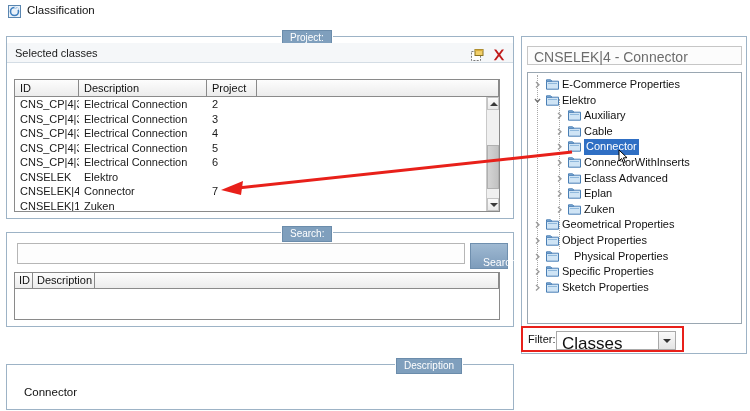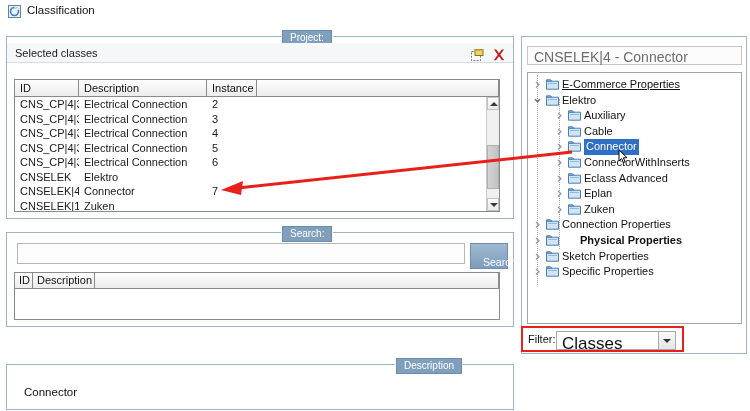--- a/index.html
+++ b/index.html
@@ -198,21 +198,21 @@
 <div class="abs" id="delete-class-icon">
   <svg width="14" height="14" viewBox="0 0 14 14">
     <path d="M2 1.6 L4.2 1.6 L7 5.2 L9.8 1.6 L12 1.6 L8.2 6.8 L12.2 12.2 L10 12.2 L7 8.3 L4 12.2 L1.8 12.2 L5.8 6.8 Z" fill="#c01a1a"></path>
   </svg>
 </div>
 
 <div class="abs" id="classes-table">
   <div id="classes-header">
     <div class="th c-id">ID</div>
     <div class="th c-desc">Description</div>
-    <div class="th c-inst">Instance</div>
+    <div class="th c-inst">Project</div>
     <div class="th c-pad"></div>
   </div>
   <div id="classes-body">
     <div class="crow">
       <div class="cell c-id">CNS_CP|4|3</div>
       <div class="cell c-desc">Electrical Connection</div>
       <div class="cell c-inst">2</div>
       <div class="cell c-pad"></div>
     </div>
     <div class="crow">
@@ -298,21 +298,21 @@
   <div id="tree-nodes" style="position:absolute;left:0;top:4px;right:0;">
       <div class="tnode">
         <span class="twist" style="left: 5px;"><svg width="9" height="15" viewBox="0 0 9 15">
             <path d="M3 5 L6 7.8 L3 10.6" fill="none" stroke="#9a9a9a" stroke-width="1.3"></path>
           </svg></span>
         <span class="folder" style="left: 18px;"><svg width="13" height="11" viewBox="0 0 13 11">
             <path d="M0.5 2.2 L0.5 10.2 L12.5 10.2 L12.5 2.2 Z" fill="#cfe4f5" stroke="#4a7fb5"></path>
             <path d="M0.5 2.2 L0.5 0.8 L4.6 0.8 L5.8 2.2 Z" fill="#9cc4e6" stroke="#4a7fb5"></path>
             <rect x="2" y="4" width="9" height="1" fill="#8fb8dc"></rect>
           </svg></span>
-        <span class="tlabel" style="left: 34px; text-decoration: underline;">E-Commerce Properties</span>
+        <span class="tlabel" style="left: 34px;">E-Commerce Properties</span>
       </div>
       <div class="tnode">
         <span class="twist" style="left: 5px;"><svg width="9" height="15" viewBox="0 0 9 15">
             <path d="M2 6 L4.5 9 L7 6" fill="none" stroke="#6f6f6f" stroke-width="1.3"></path>
           </svg></span>
         <span class="folder" style="left: 18px;"><svg width="13" height="11" viewBox="0 0 13 11">
             <path d="M0.5 2.2 L0.5 10.2 L12.5 10.2 L12.5 2.2 Z" fill="#cfe4f5" stroke="#4a7fb5"></path>
             <path d="M0.5 2.2 L0.5 0.8 L4.6 0.8 L5.8 2.2 Z" fill="#9cc4e6" stroke="#4a7fb5"></path>
             <rect x="2" y="4" width="9" height="1" fill="#8fb8dc"></rect>
           </svg></span>
@@ -397,54 +397,65 @@
       </div>
       <div class="tnode">
         <span class="twist" style="left: 5px;"><svg width="9" height="15" viewBox="0 0 9 15">
             <path d="M3 5 L6 7.8 L3 10.6" fill="none" stroke="#9a9a9a" stroke-width="1.3"></path>
           </svg></span>
         <span class="folder" style="left: 18px;"><svg width="13" height="11" viewBox="0 0 13 11">
             <path d="M0.5 2.2 L0.5 10.2 L12.5 10.2 L12.5 2.2 Z" fill="#cfe4f5" stroke="#4a7fb5"></path>
             <path d="M0.5 2.2 L0.5 0.8 L4.6 0.8 L5.8 2.2 Z" fill="#9cc4e6" stroke="#4a7fb5"></path>
             <rect x="2" y="4" width="9" height="1" fill="#8fb8dc"></rect>
           </svg></span>
-        <span class="tlabel" style="left: 34px;">Connection Properties</span>
-      </div>
-      <div class="tnode">
-        <span class="twist" style="left: 5px;"><svg width="9" height="15" viewBox="0 0 9 15">
-            <path d="M3 5 L6 7.8 L3 10.6" fill="none" stroke="#9a9a9a" stroke-width="1.3"></path>
-          </svg></span>
-        <span class="folder" style="left: 18px;"><svg width="13" height="11" viewBox="0 0 13 11">
-            <path d="M0.5 2.2 L0.5 10.2 L12.5 10.2 L12.5 2.2 Z" fill="#cfe4f5" stroke="#4a7fb5"></path>
-            <path d="M0.5 2.2 L0.5 0.8 L4.6 0.8 L5.8 2.2 Z" fill="#9cc4e6" stroke="#4a7fb5"></path>
-            <rect x="2" y="4" width="9" height="1" fill="#8fb8dc"></rect>
-          </svg></span>
-        <span class="tlabel" style="left: 52px; font-weight: bold;">Physical Properties</span>
+        <span class="tlabel" style="left: 34px;">Geometrical Properties</span>
+      </div>
+      <div class="tnode">
+        <span class="twist" style="left: 5px;"><svg width="9" height="15" viewBox="0 0 9 15">
+            <path d="M3 5 L6 7.8 L3 10.6" fill="none" stroke="#9a9a9a" stroke-width="1.3"></path>
+          </svg></span>
+        <span class="folder" style="left: 18px;"><svg width="13" height="11" viewBox="0 0 13 11">
+            <path d="M0.5 2.2 L0.5 10.2 L12.5 10.2 L12.5 2.2 Z" fill="#cfe4f5" stroke="#4a7fb5"></path>
+            <path d="M0.5 2.2 L0.5 0.8 L4.6 0.8 L5.8 2.2 Z" fill="#9cc4e6" stroke="#4a7fb5"></path>
+            <rect x="2" y="4" width="9" height="1" fill="#8fb8dc"></rect>
+          </svg></span>
+        <span class="tlabel" style="left: 34px;">Object Properties</span>
+      </div>
+      <div class="tnode">
+        <span class="twist" style="left: 5px;"><svg width="9" height="15" viewBox="0 0 9 15">
+            <path d="M3 5 L6 7.8 L3 10.6" fill="none" stroke="#9a9a9a" stroke-width="1.3"></path>
+          </svg></span>
+        <span class="folder" style="left: 18px;"><svg width="13" height="11" viewBox="0 0 13 11">
+            <path d="M0.5 2.2 L0.5 10.2 L12.5 10.2 L12.5 2.2 Z" fill="#cfe4f5" stroke="#4a7fb5"></path>
+            <path d="M0.5 2.2 L0.5 0.8 L4.6 0.8 L5.8 2.2 Z" fill="#9cc4e6" stroke="#4a7fb5"></path>
+            <rect x="2" y="4" width="9" height="1" fill="#8fb8dc"></rect>
+          </svg></span>
+        <span class="tlabel" style="left: 46px;">Physical Properties</span>
+      </div>
+      <div class="tnode">
+        <span class="twist" style="left: 5px;"><svg width="9" height="15" viewBox="0 0 9 15">
+            <path d="M3 5 L6 7.8 L3 10.6" fill="none" stroke="#9a9a9a" stroke-width="1.3"></path>
+          </svg></span>
+        <span class="folder" style="left: 18px;"><svg width="13" height="11" viewBox="0 0 13 11">
+            <path d="M0.5 2.2 L0.5 10.2 L12.5 10.2 L12.5 2.2 Z" fill="#cfe4f5" stroke="#4a7fb5"></path>
+            <path d="M0.5 2.2 L0.5 0.8 L4.6 0.8 L5.8 2.2 Z" fill="#9cc4e6" stroke="#4a7fb5"></path>
+            <rect x="2" y="4" width="9" height="1" fill="#8fb8dc"></rect>
+          </svg></span>
+        <span class="tlabel" style="left: 34px;">Specific Properties</span>
       </div>
       <div class="tnode">
         <span class="twist" style="left: 5px;"><svg width="9" height="15" viewBox="0 0 9 15">
             <path d="M3 5 L6 7.8 L3 10.6" fill="none" stroke="#9a9a9a" stroke-width="1.3"></path>
           </svg></span>
         <span class="folder" style="left: 18px;"><svg width="13" height="11" viewBox="0 0 13 11">
             <path d="M0.5 2.2 L0.5 10.2 L12.5 10.2 L12.5 2.2 Z" fill="#cfe4f5" stroke="#4a7fb5"></path>
             <path d="M0.5 2.2 L0.5 0.8 L4.6 0.8 L5.8 2.2 Z" fill="#9cc4e6" stroke="#4a7fb5"></path>
             <rect x="2" y="4" width="9" height="1" fill="#8fb8dc"></rect>
           </svg></span>
         <span class="tlabel" style="left: 34px;">Sketch Properties</span>
-      </div>
-      <div class="tnode">
-        <span class="twist" style="left: 5px;"><svg width="9" height="15" viewBox="0 0 9 15">
-            <path d="M3 5 L6 7.8 L3 10.6" fill="none" stroke="#9a9a9a" stroke-width="1.3"></path>
-          </svg></span>
-        <span class="folder" style="left: 18px;"><svg width="13" height="11" viewBox="0 0 13 11">
-            <path d="M0.5 2.2 L0.5 10.2 L12.5 10.2 L12.5 2.2 Z" fill="#cfe4f5" stroke="#4a7fb5"></path>
-            <path d="M0.5 2.2 L0.5 0.8 L4.6 0.8 L5.8 2.2 Z" fill="#9cc4e6" stroke="#4a7fb5"></path>
-            <rect x="2" y="4" width="9" height="1" fill="#8fb8dc"></rect>
-          </svg></span>
-        <span class="tlabel" style="left: 34px;">Specific Properties</span>
       </div>
       <span style="position: absolute; left: 90px; top: 72px;"><svg width="11" height="15" viewBox="0 0 11 15">
           <path d="M1 1 L1 12 L3.6 9.5 L5.4 13.6 L7.2 12.8 L5.4 8.9 L9 8.7 Z" fill="#ffffff" stroke="#000000" stroke-width="1"></path>
         </svg></span>
     </div>
 </div>
 
 <div class="abs" id="filter-highlight"></div>
 <div class="abs" id="filter-label">Filter:</div>
 <div class="abs" id="filter-select">

